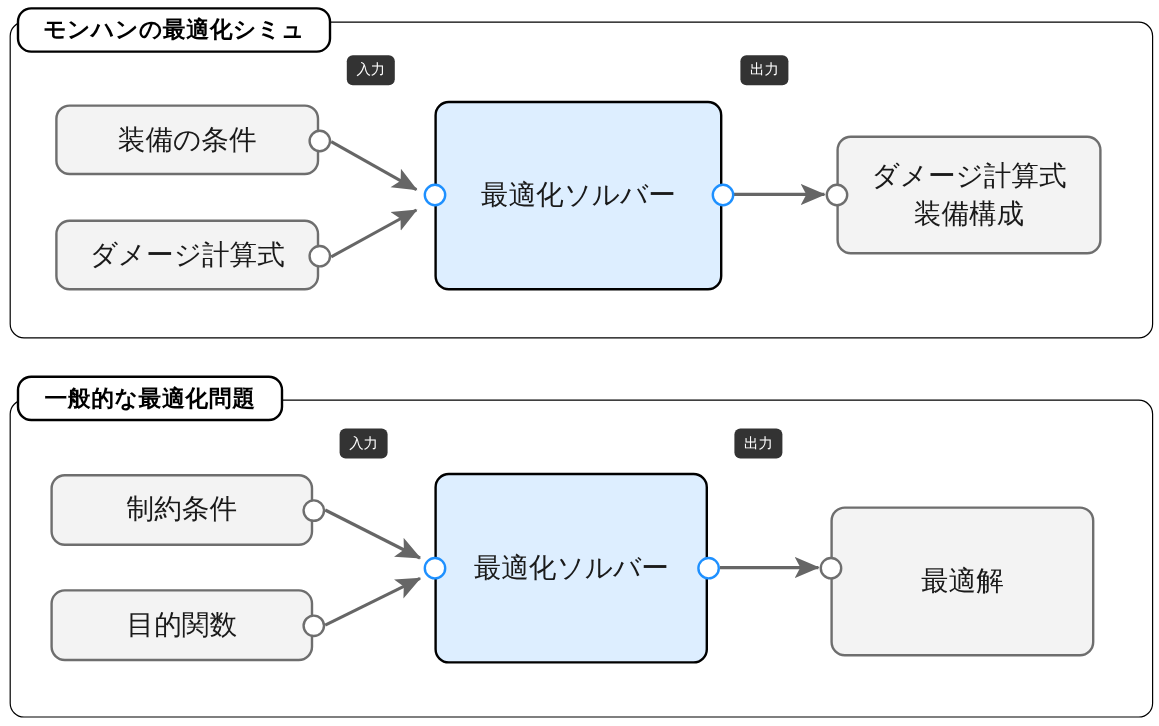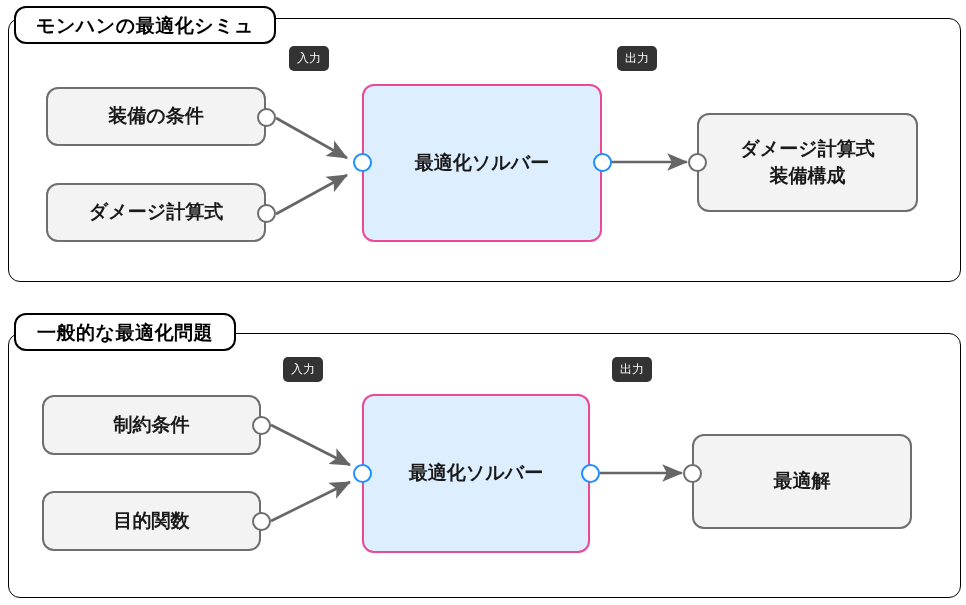--- a/index.html
+++ b/index.html
@@ -54,35 +54,34 @@
   
   .node {
     position: absolute;
     box-sizing: border-box;
     border-radius: 12px;
     display: flex;
     align-items: center;
     justify-content: center;
     text-align: center;
     z-index: 3;
-    font-size: 19px;
+    font-size: 23px;
     line-height: 1.38;
     white-space: pre-line;
-    font-weight: bold;
   }
 
   .node.grey {
     background: #f3f3f3;
     border: 2px solid #6e6e6e;
     color: #1a1a1a;
   }
 
   .node.solver {
     background: #ddeeff;
-    border: 2px solid #ec4899;
+    border: 2px solid #000000;
     color: #1a1a1a;
   }
 
   
   .port {
     position: absolute;
     box-sizing: border-box;
     width: 19px;
     height: 19px;
     border-radius: 50%;
@@ -174,16 +173,16 @@
   <div class="node grey" style="left:42px; top:395px; width:219px; height:60px;">制約条件</div>
   <div class="port grey" style="left:252px; top:416px;"></div>
 
   <div class="node grey" style="left:42px; top:491px; width:219px; height:60px;">目的関数</div>
   <div class="port grey" style="left:252px; top:512px;"></div>
 
   <div class="node solver" style="left:362px; top:394px; width:228px; height:159px;">最適化ソルバー</div>
   <div class="port blue" style="left:353px; top:464px;"></div>
   <div class="port blue" style="left:581px; top:464px;"></div>
 
-  <div class="node grey" style="left:692px; top:422px; width:220px; height:95px;margin-top:12px;">最適解</div>
+  <div class="node grey" style="left:692px; top:422px; width:220px; height:125px;">最適解</div>
   <div class="port grey" style="left:683px; top:464px;"></div>
 
 </div>
 
 </body></html>

